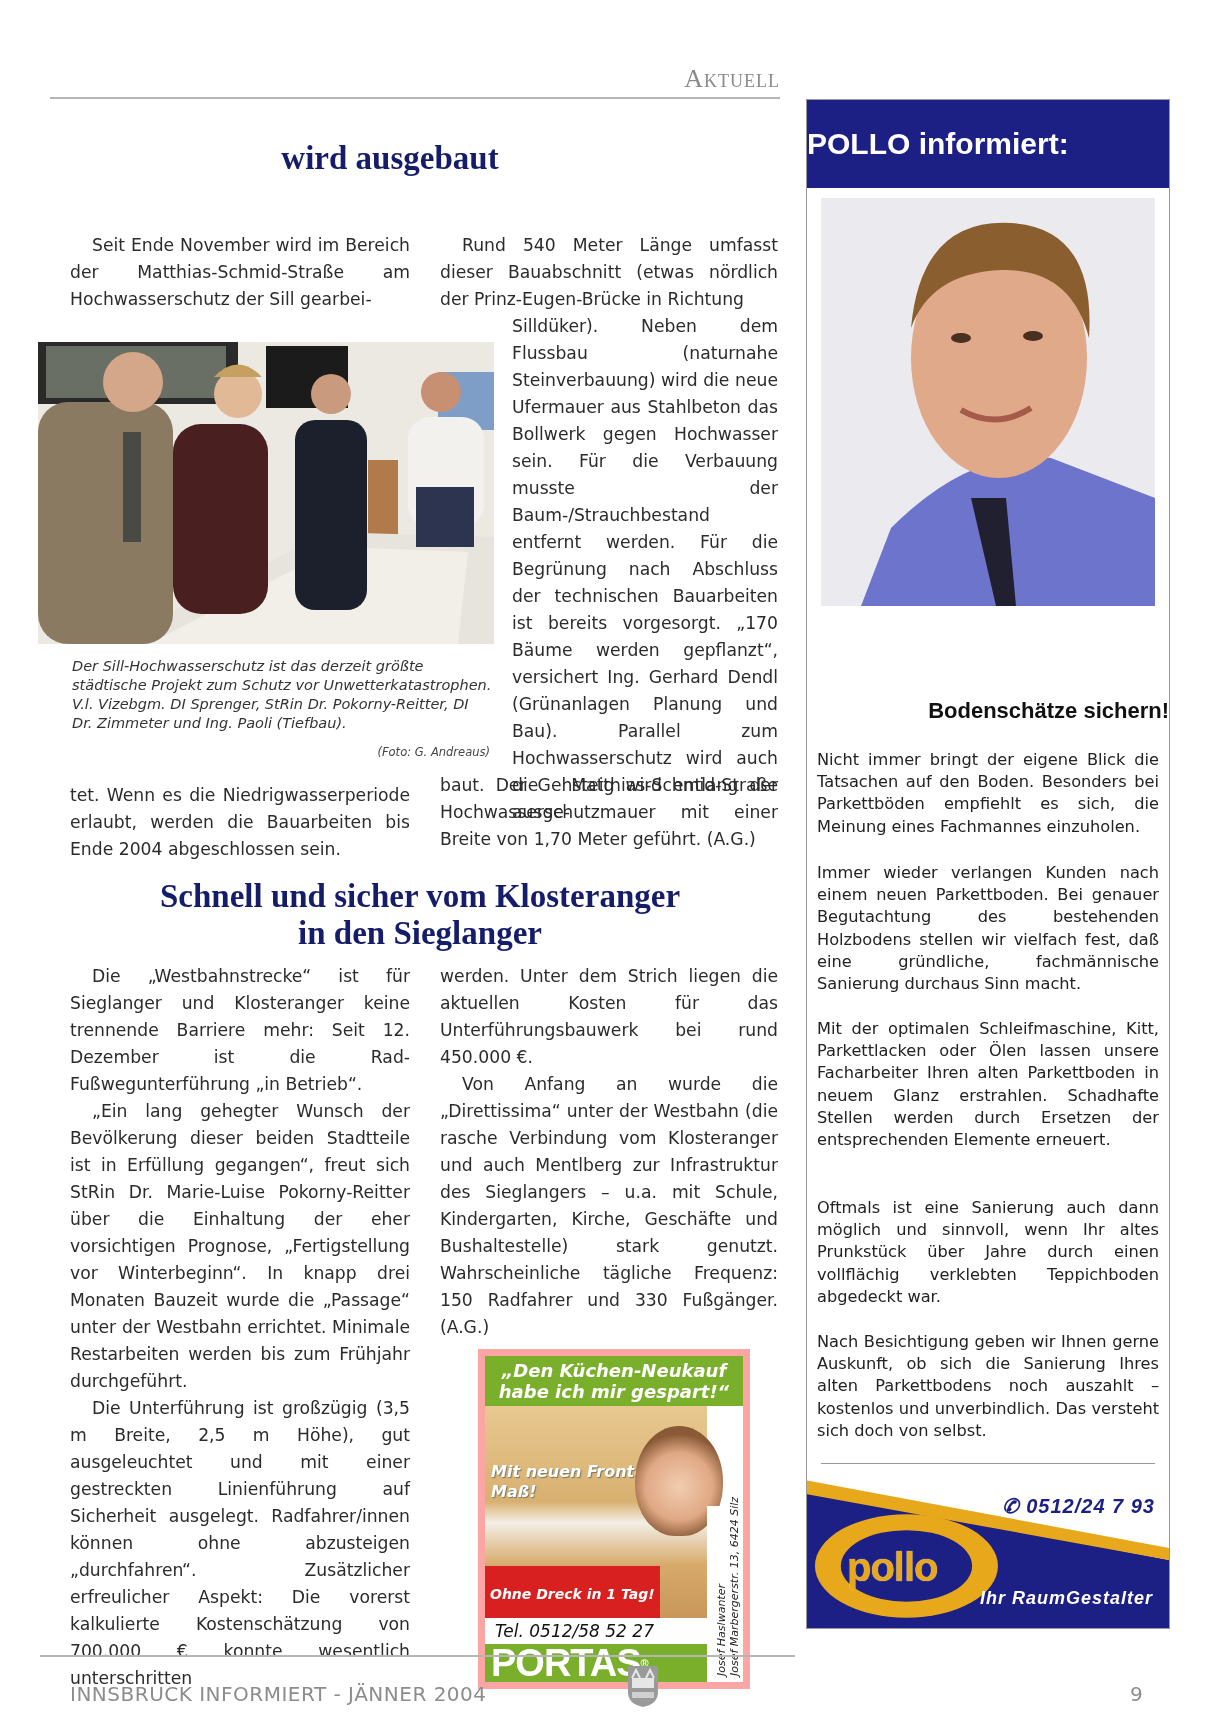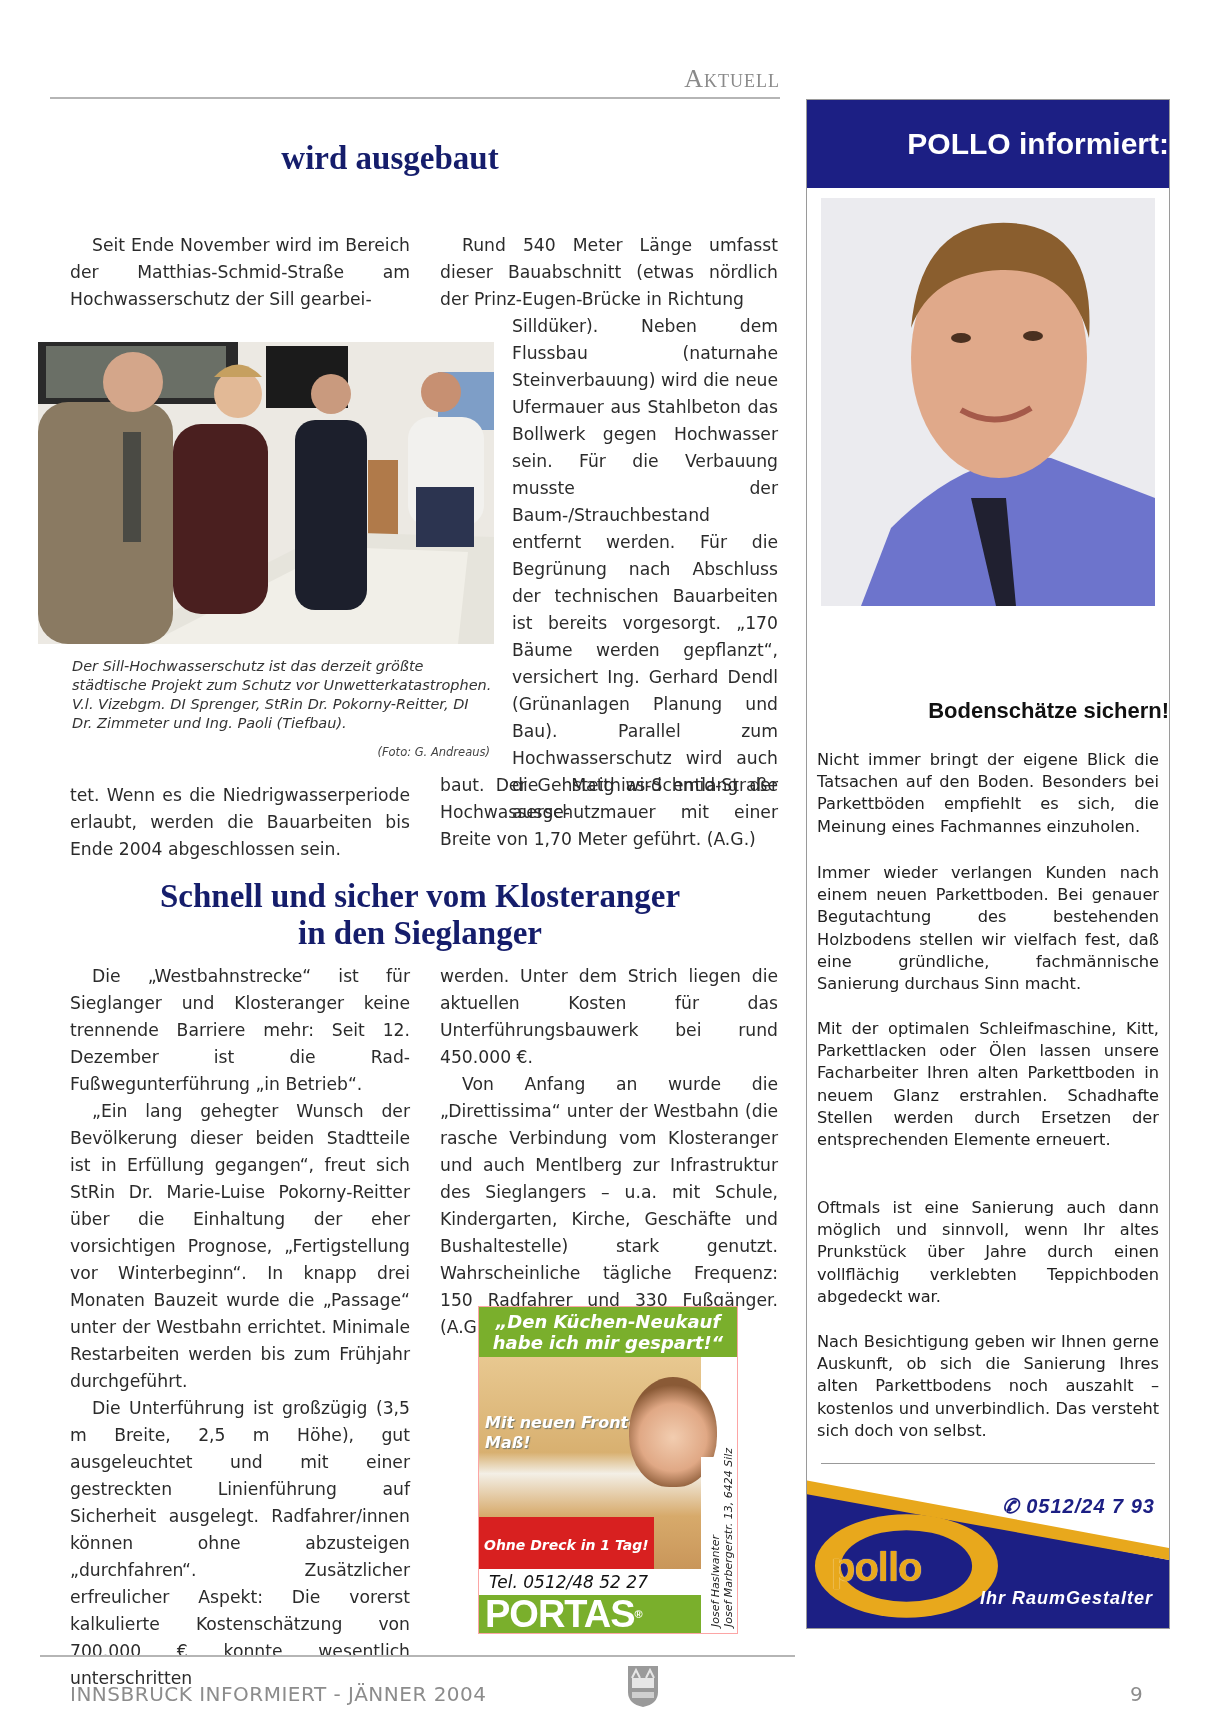--- a/index.html
+++ b/index.html
@@ -33,22 +33,22 @@
 
   
   .photo1 { left: 38px; top: 342px; width: 456px; height: 302px; background: #e9e6e0;
     overflow: hidden; }
   .caption { left: 72px; top: 657px; width: 420px; font-style: italic; font-size: 14.5px;
     line-height: 19px; color: #333; }
   .photo-credit { left: 300px; top: 745px; width: 190px; text-align: right; font-style: italic;
     font-size: 11.5px; color: #444; }
 
   
-  .portas { left: 478px; top: 1306px; width: 258px; height: 326px; background: #fff;
-    border: 1px solid #fca5a5; overflow: hidden; }
+  .portas { left: 478px; top: 1349px; width: 258px; height: 326px; background: #fff;
+    border: 7px solid #fca5a5; overflow: hidden; }
   .portas-top { position: absolute; left: 0; top: 0; width: 100%; height: 50px; background: #7aaf2c;
     color: #fff; font-style: italic; font-weight: bold; font-size: 18px; line-height: 21px;
     text-align: center; padding-top: 4px; box-sizing: border-box; }
   .portas-kitchen { position: absolute; left: 0; top: 50px; width: 222px; height: 212px;
     background: linear-gradient(180deg, #e8c890 0%, #d8b070 45%, #f3efe6 55%, #d7aa6b 75%, #c9965a 100%); }
   .portas-face { position: absolute; left: 150px; top: 70px; width: 88px; height: 110px;
     border-radius: 50% 50% 46% 46%; background: radial-gradient(circle at 50% 55%, #f2cdb0 0%, #e0a885 45%, #8a5a36 70%); }
   .portas-headline2 { position: absolute; left: 6px; top: 56px; color: #fff; font-style: italic;
     font-weight: bold; font-size: 16px; line-height: 20px; text-shadow: 1px 1px 1px #776; }
   .portas-red { position: absolute; left: 0; top: 160px; background: #d82020; color: #fff;
@@ -65,37 +65,37 @@
     background: #fff; }
   .portas-address-text { position: absolute; left: 8px; top: 170px; transform: rotate(-90deg);
     transform-origin: left top; white-space: nowrap; font-style: italic; font-size: 11px;
     line-height: 13px; color: #222; }
 
   
   .pollo { left: 806px; top: 99px; width: 364px; height: 1530px; border: 1px solid #9a9a9a;
     background: #fff; box-sizing: border-box; overflow: hidden; }
   .pollo-header { position: absolute; left: 0; top: 0; width: 100%; height: 88px; background: #1c1f84;
     color: #fff; font-family: "Liberation Sans", sans-serif; font-weight: bold; font-size: 30px;
-    line-height: 88px; text-align: right; }
+    line-height: 88px; text-align: left; }
   .pollo-photo { position: absolute; left: 14px; top: 98px; width: 334px; height: 408px;
     background: #ebebee; overflow: hidden; }
   .pollo-quote { position: absolute; left: 12px; top: 516px; width: 340px; font-family: "Liberation Serif", serif;
     font-style: italic; font-size: 15px; line-height: 16px; color: #444; }
   .pollo-sub { position: absolute; left: 0; top: 598px; width: 100%; text-align: right;
     font-family: "Liberation Sans", sans-serif; font-weight: bold; font-size: 22px; color: #111; }
   .pollo-body { position: absolute; left: 10px; width: 342px; font-size: 16.2px; line-height: 22.2px;
     color: #222; text-align: justify; }
   .pb1 { top: 649px; } .pb2 { top: 762px; } .pb3 { top: 918px; } .pb4 { top: 1097px; } .pb5 { top: 1231px; }
   .pollo-rule { position: absolute; left: 14px; top: 1363px; width: 334px; height: 1px; background: #999; }
   .pollo-footer { position: absolute; left: 0; top: 1380px; width: 100%; height: 150px; }
   .pollo-phone { position: absolute; right: 14px; top: 1394px; font-family: "Liberation Sans", sans-serif;
     font-style: italic; font-weight: bold; font-size: 20px; color: #1c1f84; letter-spacing: 1px; }
   .pollo-slogan { position: absolute; right: 16px; top: 1488px; font-family: "Liberation Sans", sans-serif;
     font-style: italic; font-weight: bold; font-size: 18px; color: #fff; letter-spacing: 1px; }
-  .pollo-logo-text { position: absolute; left: 24px; top: 1445px; font-family: "Liberation Sans", sans-serif;
+  .pollo-logo-text { position: absolute; left: 40px; top: 1445px; font-family: "Liberation Sans", sans-serif;
     font-weight: bold; font-size: 40px; color: #1c1f84; letter-spacing: -1px; }
 
   
   .bottom-rule { left: 40px; top: 1655px; width: 755px; height: 2px; background: #b5b5b5; }
   .footer-title { left: 70px; top: 1682px; font-family: "DejaVu Sans", sans-serif; font-size: 20px;
     color: #8c8c8c; letter-spacing: 0.5px; }
   .emblem { left: 626px; top: 1664px; width: 34px; height: 44px; }
   .page-number { left: 1130px; top: 1682px; font-size: 20px; color: #8c8c8c; }
 </style>
 </head>
@@ -173,21 +173,21 @@
 </div>
 
 <div class="abs portas">
   <div class="portas-top">„Den Küchen-Neukauf habe ich mir gespart!“</div>
   <div class="portas-kitchen">
     <div class="portas-headline2">Mit neuen Fronten nach Maß!</div>
     <div class="portas-red">Ohne Dreck in 1 Tag!</div>
     <div class="portas-suit">Für alle Küchen geeignet!</div>
   </div>
   <div class="portas-face"></div>
-  <div class="portas-tel">Tel. 0512/48 52 27</div>
+  <div class="portas-tel">Tel. 0512/58 52 27</div>
   <div class="portas-brand"><span>PORTAS</span><sup>®</sup></div>
   <div class="portas-address">
     <div class="portas-address-text">
       <div>Josef Haslwanter</div>
       <div>Josef Marbergerstr. 13, 6424 Silz</div>
     </div>
   </div>
 </div>
 
 <div class="abs pollo">

